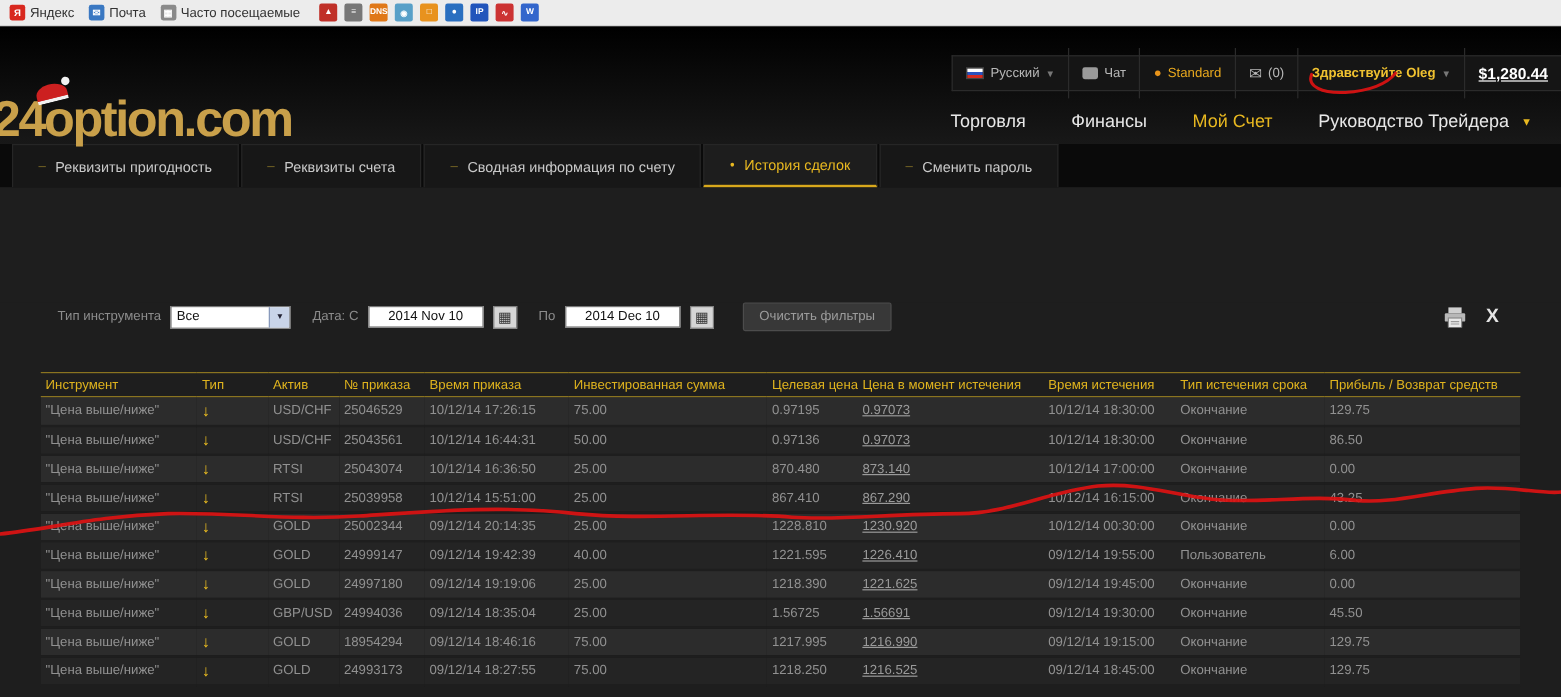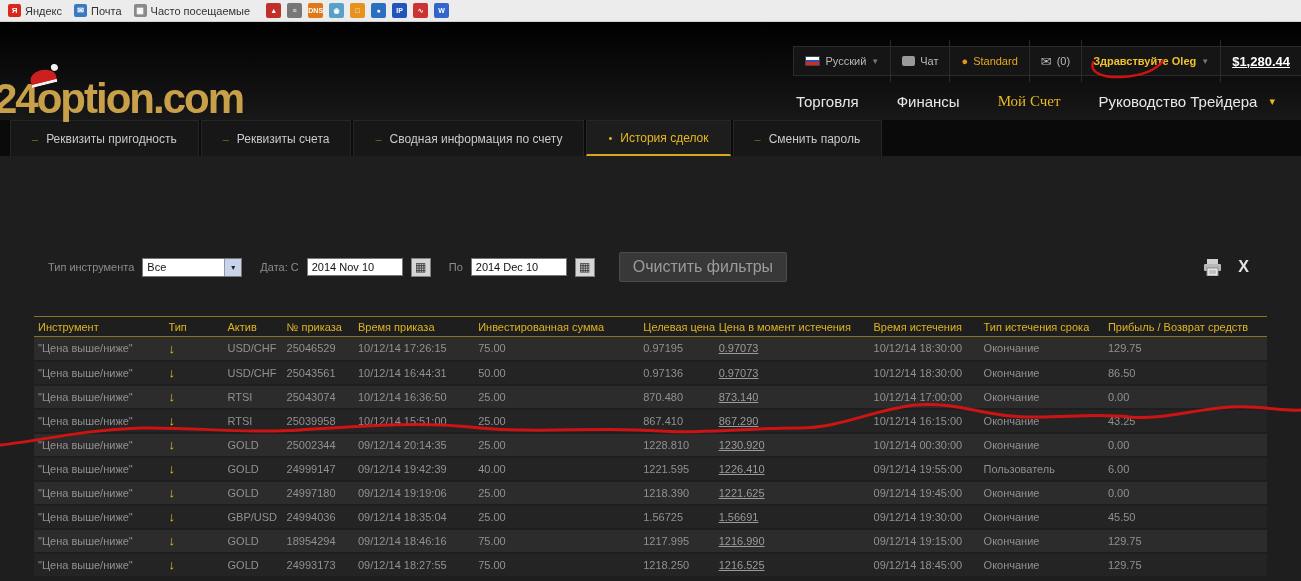--- a/index.html
+++ b/index.html
@@ -37,45 +37,45 @@
 
   .logo { position:absolute; left:-6px; bottom:0px; font-size:42px; font-weight:bold; color:#c9a04a;
     letter-spacing:-2px; line-height:1; cursor:pointer; }
   .santa-hat { position:absolute; left:36px; top:-8px; width:26px; height:15px; background:#cc2020;
     border-radius:80% 100% 0 0 / 100% 100% 0 0; transform:rotate(-14deg); border-bottom:3px solid #f2f2f2; }
   .santa-hat:after { content:""; position:absolute; right:-4px; top:-3px; width:7px; height:7px; border-radius:50%; background:#f2f2f2; }
 
   .main-nav { position:absolute; right:26px; bottom:10px; display:flex; align-items:center; gap:38px;
     font-size:15px; color:#e8e8e8; }
   .nav-item { cursor:pointer; white-space:nowrap; }
-  .nav-item.active { color:#e8b820;font-family:Liberation Serif, serif; }
+  .nav-item.active { color:#e8b820; }
   .nav-arrow { color:#e8b820; font-size:11px; margin-left:-26px; }
 
   
   .tab-bar { height:36px; background:#0a0a0a; display:flex; align-items:stretch; padding-left:10px; gap:2px; }
   .tab { background:#171717; border:1px solid #262626; border-bottom:none; display:flex; align-items:center;
     gap:8px; padding:0 21px; font-size:12px; color:#c9c9c9; cursor:pointer; white-space:nowrap; }
   .tab .bullet { color:#7e6c26; font-size:11px; }
   .tab.active { color:#e8b820; background:#1d1d1d; border-bottom:2px solid #d8a81c; }
   .tab.active .bullet { color:#e8b820; }
 
   
   .content { position:relative; height:423px; background:#1e1e1e; }
   .filter-row { display:flex; align-items:center; gap:8px; padding:0 48px; margin-top:96px;
     font-size:11px; color:#8c8c8c; }
   .sel-box { width:100px; height:19px; background:#fff; border:1px solid #777; display:flex; align-items:center;
     font-size:11px; color:#111; cursor:pointer; }
   .sel-box .sel-val { flex:1; padding-left:4px; }
   .sel-box .sel-arrow { width:17px; height:100%; background:#c9d4e8; border-left:1px solid #8899bb;
     display:flex; align-items:center; justify-content:center; font-size:7px; color:#223; }
   .date-input { width:96px; height:18px; border:1px solid #777; font-size:11px; padding:0 4px;
-    font-family:"Liberation Sans", sans-serif; color:#111; }
+    font-family:"Liberation Sans", sans-serif; color:#111;text-align:center; }
   .cal-btn { width:20px; height:19px; background:#d6d6d6; border:1px solid #808080; display:flex;
     align-items:center; justify-content:center; font-size:12px; color:#333; cursor:pointer; }
-  .clear-btn { margin-left:16px; background:#383838; border:1px solid #4c4c4c; color:#9c9c9c; font-size:16px;
+  .clear-btn { margin-left:16px; background:#383838; border:1px solid #4c4c4c; color:#9c9c9c; font-size:11px;
     padding:5px 13px; border-radius:2px; cursor:pointer; }
   .io-icons { margin-left:auto; display:flex; align-items:center; gap:16px; margin-right:4px; }
   .printer-icon { cursor:pointer; }
   .excel-icon { color:#e4e4e4; font-weight:bold; font-size:16px; cursor:pointer; line-height:1; }
 
   
   .history-table { margin:34px 34px 0; border-collapse:collapse; width:1233px; table-layout:fixed; }
   .history-table th { color:#e0b41e; font-size:11px; font-weight:normal; text-align:left; height:20px;
     border-top:1px solid #8a7420; border-bottom:1px solid #8a7420; padding:0 4px; white-space:nowrap; overflow:hidden; }
   .history-table td { font-size:11px; color:#919191; height:24px; padding:0 4px; white-space:nowrap; overflow:hidden;

